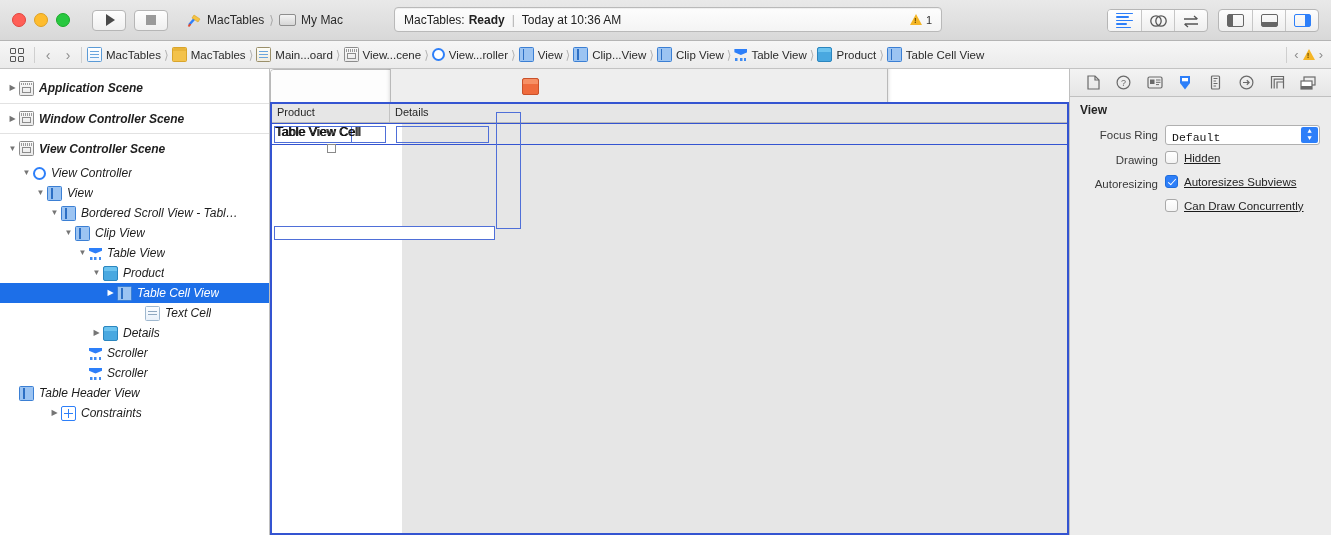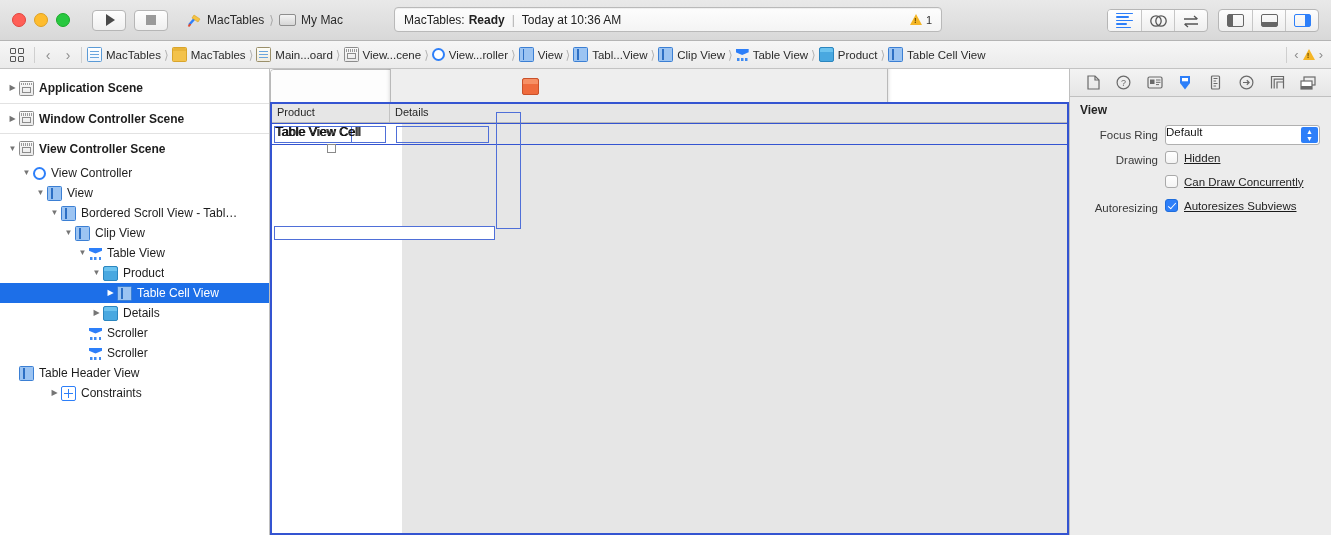--- a/index.html
+++ b/index.html
@@ -127,21 +127,21 @@
     background:#ffffff;border-right:1px solid #bfbfbf;
     overflow:hidden;padding-top:4px;position:relative;
   }
   .row{height:20px;display:flex;align-items:center;font-size:12px;color:#1d1d1d;white-space:nowrap;padding-left:6px;box-sizing:border-box;}
   .row.scene{font-weight:bold;height:30px;}
   .row.sep{border-top:1px solid #e2e2e2;}
   .row.selected{background:#1d6fe8;color:#ffffff;}
   .disc{width:13px;flex:0 0 13px;text-align:center;color:#757575;font-size:8px;line-height:1;}
   .row.selected .disc{color:#ffffff;}
   .row .ic{margin-right:5px;}
-  .lbl{overflow:hidden;text-overflow:ellipsis;}
+  .lbl{overflow:hidden;text-overflow:ellipsis;font-style:italic;}
 
   
   .canvas{flex:1;position:relative;background:#ffffff;border-right:1px solid #bfbfbf;overflow:hidden;}
   .scene-box{
     position:absolute;box-sizing:border-box;
     border:1px solid #b9b9b9;background:#eeeeee;border-radius:3px;
     box-shadow:0 2px 4px rgba(0,0,0,.18);
   }
   .scene-top{left:120px;top:-52px;width:498px;height:108px;}
   .scene-bottom{
@@ -193,21 +193,21 @@
   .frow{display:flex;align-items:center;margin-bottom:6px;}
   .flabel{width:88px;text-align:right;font-size:11.5px;color:#3a3a3a;padding-right:7px;flex:0 0 88px;}
   .field{
     height:19px;box-sizing:border-box;background:#fff;border:1px solid #b7b7b7;border-radius:3px;
     display:flex;align-items:center;justify-content:flex-end;padding:0 5px;font-size:11.5px;color:#9a9a9a;
   }
   .tagfield{width:150px;}
   .stepper{width:13px;height:19px;margin-left:3px;border:1px solid #b7b7b7;border-radius:3px;background:linear-gradient(#fdfdfd,#ededed);
     display:flex;flex-direction:column;align-items:center;justify-content:center;font-size:6px;color:#555;line-height:6px;}
   .popup{width:155px;height:20px;box-sizing:border-box;background:#fff;border:1px solid #b0b0b0;border-radius:3px;
-    display:flex;align-items:flex-start;font-size:11.5px;color:#141414;position:relative;}
+    display:flex;align-items:flex-end;padding-left:6px;font-size:11.5px;color:#141414;position:relative;font-family:Liberation Mono, monospace;}
   .popup .arrows{position:absolute;right:1px;top:1px;bottom:1px;width:17px;background:#2d7ff9;border-radius:2px;
     display:flex;flex-direction:column;align-items:center;justify-content:center;color:#fff;font-size:7px;line-height:7px;}
   .cbrow{display:flex;align-items:center;margin-bottom:5px;text-decoration:underline;}
   .cbox{width:13px;height:13px;box-sizing:border-box;border:1px solid #a9a9a9;border-radius:3px;background:linear-gradient(#fff,#f4f4f4);flex:0 0 13px;}
   .cbox.checked{background:#2d7ff9;border-color:#1f6ddb;position:relative;}
   .cbox.checked::after{content:"";position:absolute;left:4px;top:1px;width:3px;height:7px;border:solid #fff;border-width:0 1.6px 1.6px 0;transform:rotate(42deg);}
   .cbtext{font-size:11.5px;color:#242424;margin-left:6px;}
 </style>
 </head>
 <body>
@@ -328,21 +328,21 @@
         <span>View...roller</span>
       </span>
     <span class="crumb-sep">⟩</span>
     <span class="crumb">
         <i class="ic ic-view"></i>
         <span>View</span>
       </span>
     <span class="crumb-sep">⟩</span>
     <span class="crumb">
         <i class="ic ic-view"></i>
-        <span>Tabl...View</span>
+        <span>Clip...View</span>
       </span>
     <span class="crumb-sep">⟩</span>
     <span class="crumb">
         <i class="ic ic-view"></i>
         <span>Clip View</span>
       </span>
     <span class="crumb-sep">⟩</span>
     <span class="crumb">
         <i class="ic ic-table"></i>
         <span>Table View</span>
@@ -412,20 +412,25 @@
       </div>
       <div class="row" style="padding-left:90px">
         <span class="disc">▼</span>
         <i class="ic ic-cube"></i>
         <span class="lbl">Product</span>
       </div>
       <div class="row selected" style="padding-left:104px">
         <span class="disc">▶</span>
         <i class="ic ic-view"></i>
         <span class="lbl">Table Cell View</span>
+      </div>
+      <div class="row" style="padding-left:132px">
+        <span class="disc"></span>
+        <i class="ic ic-textcell"></i>
+        <span class="lbl">Text Cell</span>
       </div>
       <div class="row" style="padding-left:90px">
         <span class="disc">▶</span>
         <i class="ic ic-cube"></i>
         <span class="lbl">Details</span>
       </div>
       <div class="row" style="padding-left:76px">
         <span class="disc"></span>
         <i class="ic ic-table"></i>
         <span class="lbl">Scroller</span>
@@ -561,31 +566,31 @@
 
         <div class="frow">
           <div class="flabel">Drawing</div>
           <div class="cbrow">
             <span class="cbox"></span>
             <span class="cbtext">Hidden</span>
           </div>
         </div>
 
         <div class="frow">
+          <div class="flabel">Autoresizing</div>
+          <div class="cbrow">
+            <span class="cbox checked"></span>
+            <span class="cbtext">Autoresizes Subviews</span>
+          </div>
+        </div>
+
+        <div class="frow">
           <div class="flabel"></div>
           <div class="cbrow">
             <span class="cbox"></span>
             <span class="cbtext">Can Draw Concurrently</span>
           </div>
         </div>
-
-        <div class="frow">
-          <div class="flabel">Autoresizing</div>
-          <div class="cbrow">
-            <span class="cbox checked"></span>
-            <span class="cbtext">Autoresizes Subviews</span>
-          </div>
-        </div>
       </div>
     </div>
 
   </div>
 </div>
 
 </body></html>

